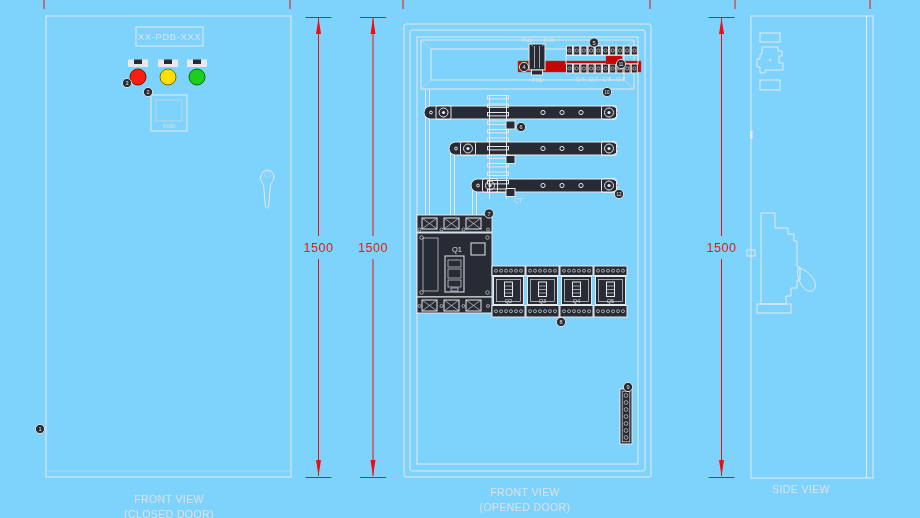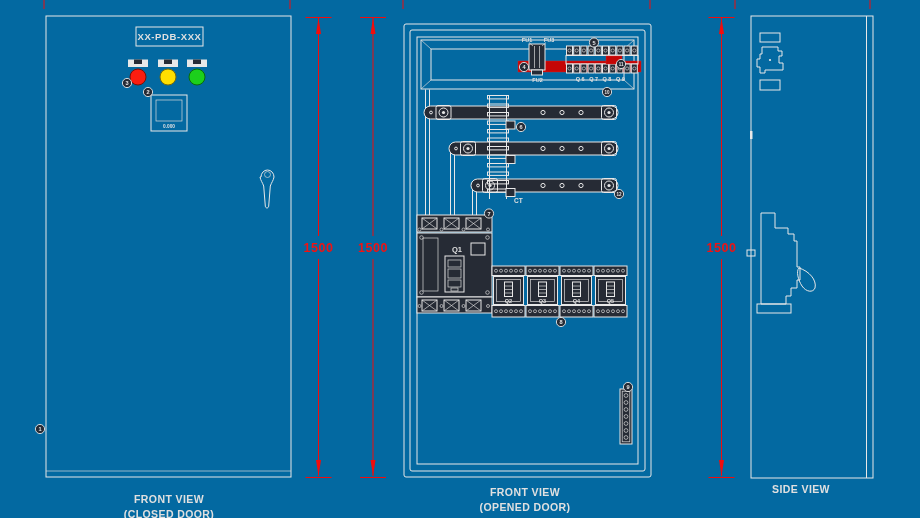--- a/index.html
+++ b/index.html
@@ -1,16 +1,16 @@
 <!DOCTYPE html>
 <html><head>
 <meta charset="utf-8">
 <style>
   html,body{margin:0;padding:0;background:#10131a;}
-  .canvas{position:relative;width:920px;height:518px;background:#0369a1;overflow:hidden;font-weight:bold;}
+  .canvas{position:relative;width:920px;height:518px;background:#7dd3fc;overflow:hidden;}
   svg{display:block;}
   .w{fill:none;stroke:#e8e8e8;stroke-width:1;}
   .wt{fill:none;stroke:#d9d9d9;stroke-width:0.7;}
   .df{fill:#262b35;stroke:#e8e8e8;stroke-width:1;}
   .bgf{fill:#262b35;stroke:none;}
   .wf{fill:#e8e8e8;stroke:none;}
   .r{fill:none;stroke:#f20c0c;stroke-width:1;}
   .rf{fill:#f20c0c;stroke:none;}
   .rail{fill:#c40606;stroke:#e03030;stroke-width:0.4;}
   text{font-family:"Liberation Sans",sans-serif;fill:#e0e0e0;}

